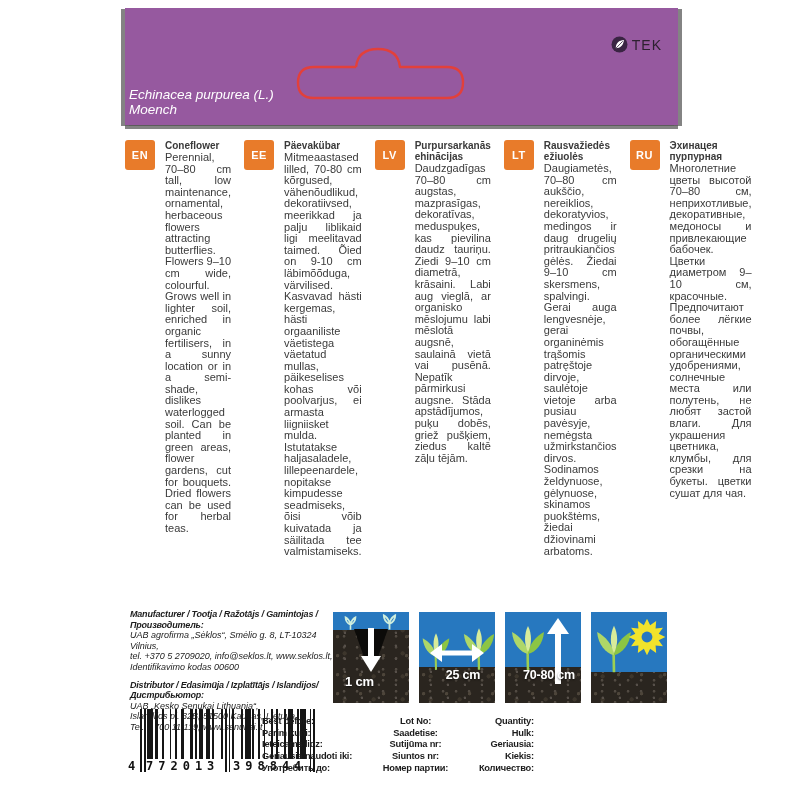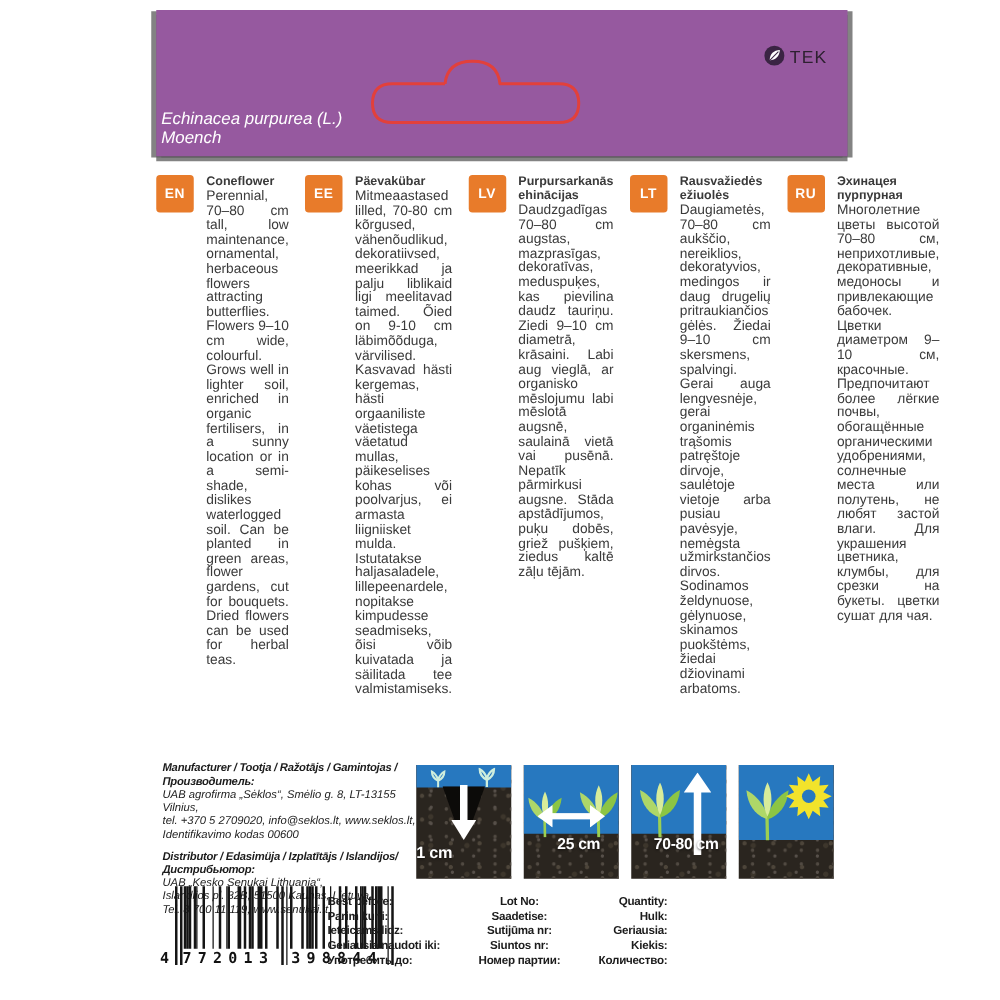--- a/index.html
+++ b/index.html
@@ -54,21 +54,21 @@
       radial-gradient(circle at 40% 80%, #3d362c 0 1.8px, transparent 2.4px),
       radial-gradient(circle at 85% 20%, #514a42 0 1.1px, transparent 1.7px);
     background-size:23px 19px, 17px 13px, 29px 23px, 13px 11px;
   }
   .sky { position:absolute; left:0; top:0; width:100%; background:#2778bf; }
   .sky-sm { height:18px; } .sky-lg { height:55px; } .sky-xl { height:60px; }
   .tile-label {
     position:absolute; width:100%; text-align:center; color:#fff; font-weight:bold;
     font-size:12.5px; text-shadow:0 1px 2px rgba(0,0,0,.6); letter-spacing:-.2px;
   }
-  .lbl-1 { bottom:14px; text-align:left; font-size:13px; }
+  .lbl-1 { bottom:14px; text-align:left; padding-left:12px; font-size:13px; }
   .lbl-23 { bottom:21px;padding-left:12px; }
   .abs { position:absolute; }
 
   
   .barcode { position:absolute; left:128px; top:709px; width:200px; height:66px; }
   .bc-bars { position:absolute; left:12px; top:0; display:flex; align-items:flex-start; }
   .bc-m { width:1.85px; height:50px; }
   .bc-m.bar { background:#151515; }
   .bc-m.guard { height:63px; }
   .bc-digit, .bc-group {
@@ -145,21 +145,21 @@
       <span class="badge">RU</span>
       <div class="lang-text">
         <h2>Эхинацея пурпурная</h2>
         <p>Многолетние цветы высотой 70–80 см, неприхотливые, декоративные, медоносы и привлекающие бабочек. Цветки диаметром 9–10 см, красочные. Предпочитают более лёгкие почвы, обогащённые органическими удобрениями, солнечные места или полутень, не любят застой влаги. Для украшения цветника, клумбы, для срезки на букеты. цветки сушат для чая.</p>
       </div>
     </section>
   </div>
 
   <div class="manufacturer">
     <div class="hdr">Manufacturer / Tootja / Ražotājs / Gamintojas /Производитель:</div>
-    <div>UAB agrofirma „Sėklos“, Smėlio g. 8, LT-13155 Vilnius,</div>
+    <div>UAB agrofirma „Sėklos“, Smėlio g. 8, LT-10324 Vilnius,</div>
     <div>tel. +370 5 2709020, info@seklos.lt, www.seklos.lt,</div>
     <div>Identifikavimo kodas 00600</div>
     <div class="gap"></div>
     <div class="hdr">Distributor / Edasimüja / Izplatītājs / Islandijos/ Дистрибьютор:</div>
     <div>UAB „Kesko Senukai Lithuania“,</div>
     <div>Islandijos pl. 32B, 51500 Kaunas, Lietuva,</div>
     <div>Tel. 8 700 11 119, www.senukai.lt</div>
   </div>
 
   <div class="pictos">

